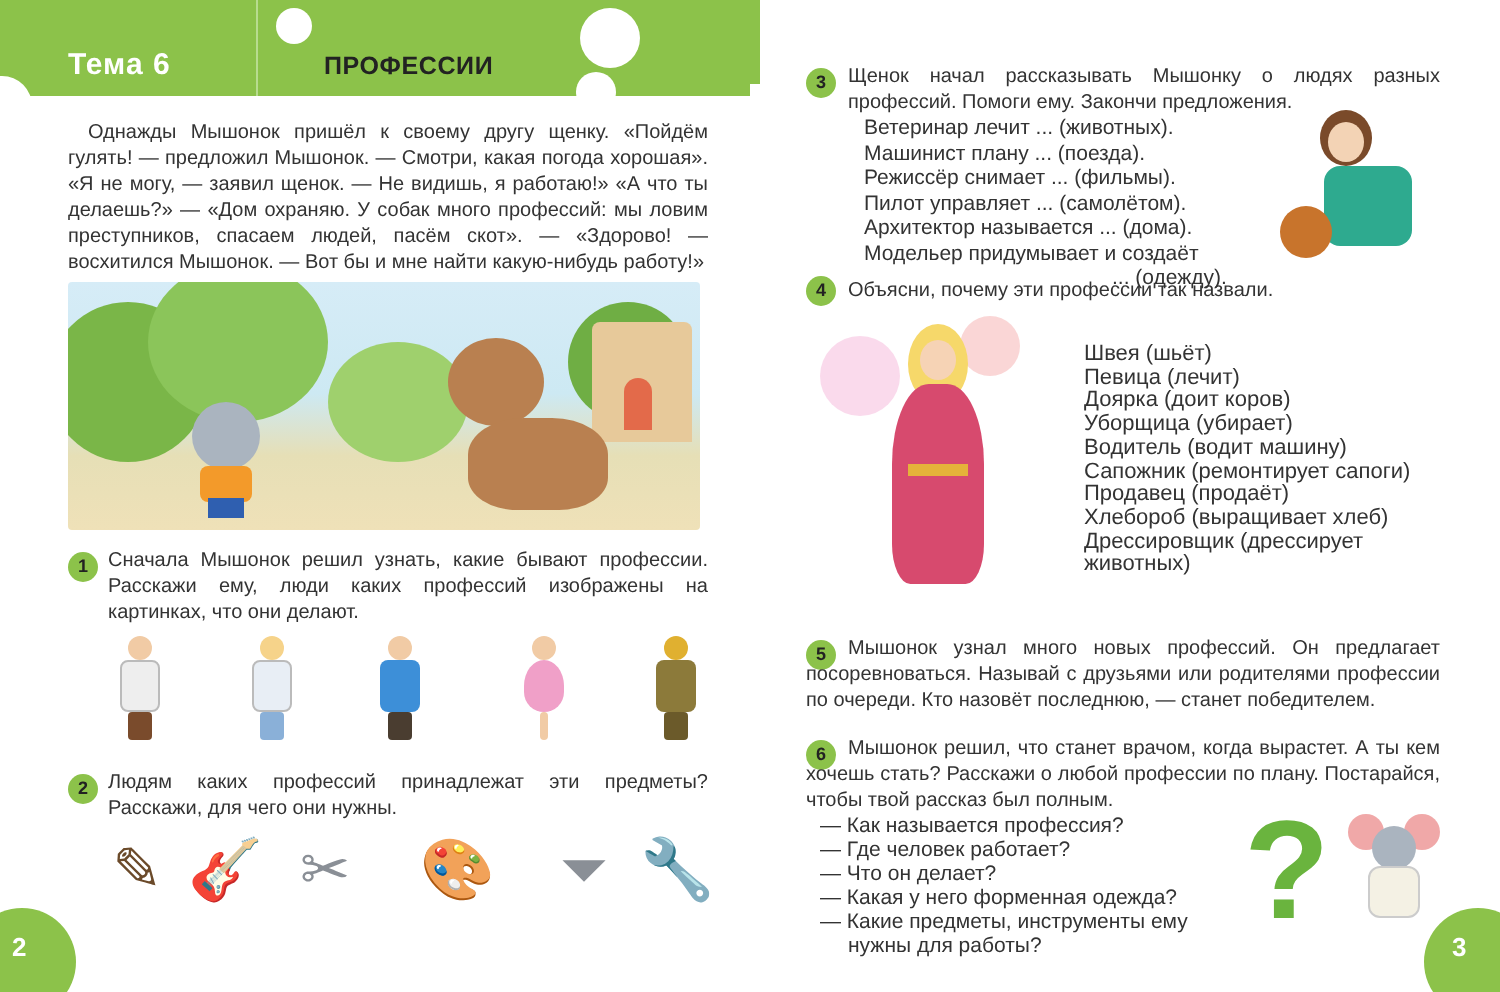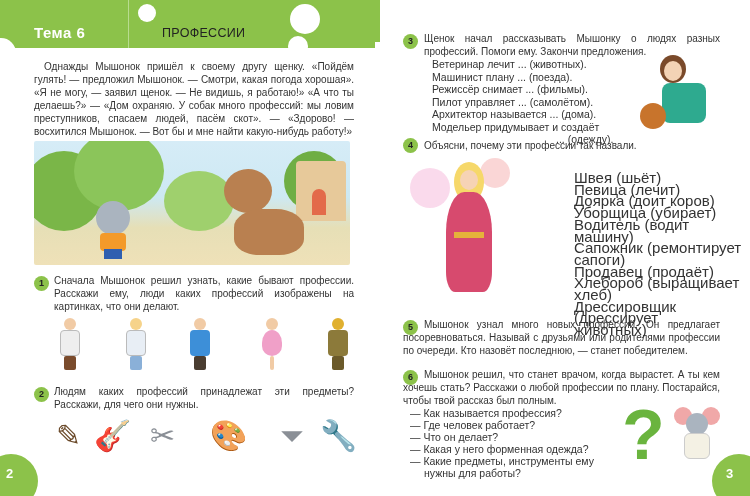--- a/index.html
+++ b/index.html
@@ -1,21 +1,21 @@
 <!DOCTYPE html>
 <html><head>
 <meta charset="utf-8">
 <style>
   * { margin:0; padding:0; box-sizing:border-box; }
   body { width:750px; height:496px; background:#fff; font-family:"Liberation Sans", sans-serif; color:#333; overflow:hidden; position:relative; }
 
   .header { position:absolute; left:0; top:0; width:375px; height:48px; background:#8cc24a; overflow:hidden; }
   .header .divider { position:absolute; left:128px; top:0; width:1px; height:48px; background:#b8dc8f; }
   .header .tema { position:absolute; left:34px; top:24px; color:#fff; font-weight:bold; font-size:15px; letter-spacing:0.5px; }
-  .header .title { position:absolute; left:162px; top:26px; color:#222; font-weight:normal; font-size:12.5px; letter-spacing:0.3px; }
+  .header .title { position:absolute; left:162px; top:26px; color:#222; font-weight:bold; font-size:12.5px; letter-spacing:0.3px; }
   .bubble { position:absolute; background:#fff; border-radius:50%; }
   .right-strip { position:absolute; left:375px; top:0; width:5px; height:42px; background:#8cc24a; }
 
   .text { position:absolute; font-size:10px; line-height:13px; color:#333; text-align:justify; }
   .para1 { left:34px; top:60px; width:320px; text-indent:10px; }
 
   .scene { position:absolute; left:34px; top:141px; width:316px; height:124px; border-radius:2px; overflow:hidden;
     background:linear-gradient(#d6ecf7 0%, #cde9f3 45%, #e6dfb6 70%, #efe1b8 100%); }
   .tree { position:absolute; border-radius:50%; background:#7ab648; }
   .dog-body { position:absolute; background:#b98050; border-radius:40% 40% 35% 35%; }
@@ -141,21 +141,21 @@
 <div class="num" style="left:403px;top:138px;">4</div>
 <div class="text" style="left:424px;top:139px;width:296px;">Объясни, почему эти профессии так назвали.</div>
 <div class="singer">
   <div style="position:absolute;left:-10px;top:10px;width:40px;height:40px;border-radius:50%;background:rgba(240,150,200,0.35);"></div>
   <div style="position:absolute;left:60px;top:0;width:30px;height:30px;border-radius:50%;background:rgba(240,120,120,0.3);"></div>
   <div style="position:absolute;left:34px;top:4px;width:30px;height:40px;border-radius:50%;background:#f6d86a;"></div>
   <div style="position:absolute;left:40px;top:12px;width:18px;height:20px;border-radius:50%;background:#f6d3b5;"></div>
   <div style="position:absolute;left:26px;top:34px;width:46px;height:100px;border-radius:40% 40% 20% 20%;background:#d74a6e;"></div>
   <div style="position:absolute;left:34px;top:74px;width:30px;height:6px;background:#e5b23a;"></div>
 </div>
-<div style="position:absolute;left:542px;top:172px;font-size:15px;line-height:11.7px;margin-left:32px;">
+<div style="position:absolute;left:542px;top:172px;font-size:11px;line-height:11.7px;">
   <div>Швея (шьёт)</div>
   <div>Певица (лечит)</div>
   <div>Доярка (доит коров)</div>
   <div>Уборщица (убирает)</div>
   <div>Водитель (водит машину)</div>
   <div>Сапожник (ремонтирует сапоги)</div>
   <div>Продавец (продаёт)</div>
   <div>Хлебороб (выращивает хлеб)</div>
   <div>Дрессировщик (дрессирует</div>
   <div>животных)</div>

